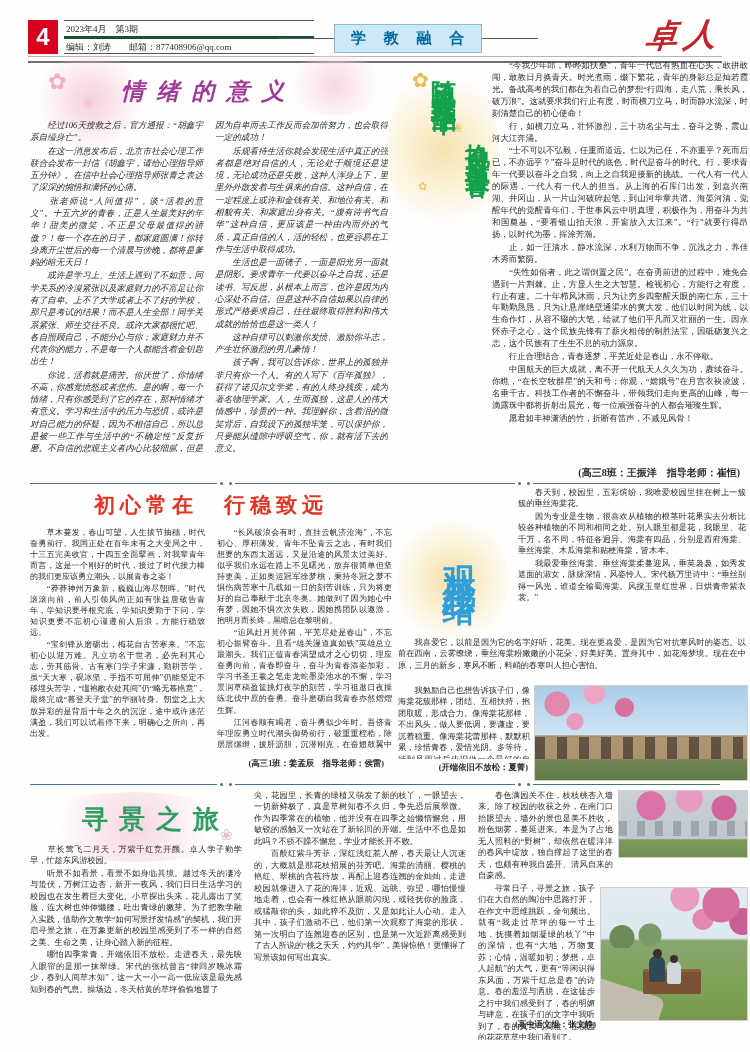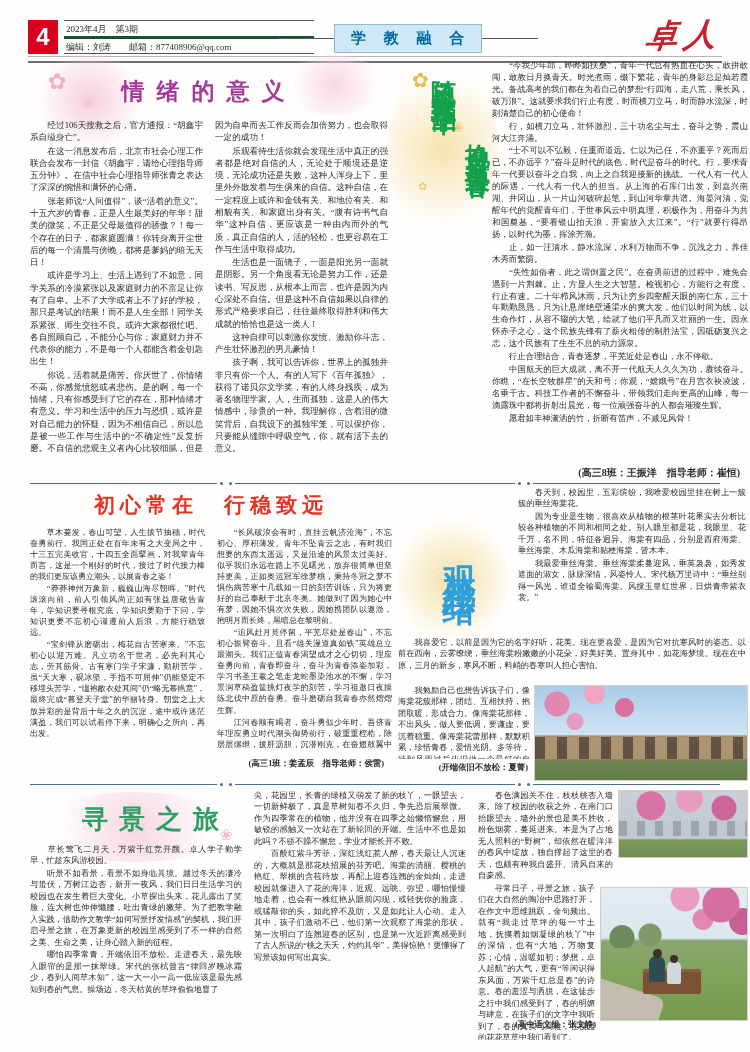--- a/index.html
+++ b/index.html
@@ -29,21 +29,21 @@
   .para{margin:0 0 1px 0;text-align:justify;}
   .byline{font-weight:bold;text-align:right;padding-right:8px;margin-top:3px;}
   .divider{position:absolute;display:flex;align-items:center;height:5px;}
   .divider .line{height:1px;background:#46718d;}
   .divider .dot{width:3px;height:3px;border-radius:50%;background:#46718d;margin:0 3px;}
   .deco{position:absolute;pointer-events:none;}
   .blob{position:absolute;border-radius:50%;}
   .flower{position:absolute;font-family:"DejaVu Sans",sans-serif;}
 
   
-  .art1{position:absolute;left:30px;top:62px;width:358px;height:418px;}
+  .art1{position:absolute;left:30px;top:62px;width:358px;height:418px;font-style:italic;}
   .art1 .title{position:relative;text-align:center;font-size:23px;font-weight:bold;color:#a23a9a;
                letter-spacing:12px;margin:14px 0 12px 0;z-index:2;}
   .art1 .body{column-count:2;column-gap:12px;font-size:8.6px;line-height:1.43;
               height:352px;overflow:hidden;position:relative;z-index:2;}
   .art1 .byline{font-size:8.8px;}
 
   
   .art2{position:absolute;left:392px;top:60px;width:356px;height:420px;display:flex;}
   .vtitles{writing-mode:vertical-rl;width:100px;height:412px;position:relative;z-index:2;}
   .vt{color:#14a14c;font-weight:bold;font-size:25px;letter-spacing:5px;line-height:1.2;}
@@ -172,21 +172,21 @@
 
   <div class="art1">
     <div class="title">情绪的意义</div>
     <div class="body">
         <p class="para">　　经过106天搜救之后，官方通报：“胡鑫宇系自缢身亡”。</p>
         <p class="para">　　在这一消息发布后，北京市社会心理工作联合会发布一封信《胡鑫宇，请给心理指导师五分钟》。在信中社会心理指导师张青之表达了深深的惋惜和满怀的心痛。</p>
         <p class="para">　　张老师说“人间值得”，谈“活着的意义”。十五六岁的青春，正是人生最美好的年华！甜美的微笑，不正是父母最值得的骄傲？！每一个存在的日子，都家庭圆满！你转身离开尘世后的每一个清晨与傍晚，都将是爹妈的暗无天日！</p>
         <p class="para">　　或许是学习上、生活上遇到了不如意，同学关系的冷漠紧张以及家庭财力的不富足让你有了自卑。上不了大学或者上不了好的学校，那只是考试的结果！而不是人生全部！同学关系紧张、师生交往不良。或许大家都很忙吧、各自照顾自己，不能分心与你；家庭财力并不代表你的能力，不是每一个人都能含着金钥匙出生！</p>
         <p class="para">　　你说，活着就是痛苦。你厌世了，你情绪不高，你感觉愤怒或者悲伤。是的啊，每一个情绪，只有你感受到了它的存在，那种情绪才有意义。学习和生活中的压力与恐惧，或许是对自己能力的怀疑，因为不相信自己，所以总是被一些工作与生活中的“不确定性”反复折磨。不自信的悲观主义者内心比较细腻，但是因为自卑而去工作反而会加倍努力，也会取得一定的成功！</p>
         <p class="para">　　乐观看待生活你就会发现生活中真正的强者都是绝对自信的人，无论处于顺境还是逆境，无论成功还是失败，这种人浑身上下，里里外外散发着与生俱来的自信。这种自信，在一定程度上或许和金钱有关、和地位有关、和相貌有关、和家庭出身有关。“腹有诗书气自华”这种自信，更应该是一种由内而外的气质，真正自信的人，活的轻松，也更容易在工作与生活中取得成功。</p>
-        <p class="para">　　生活也是一面镜子，一面是阳光另一面就是阴影。另一个角度看无论是努力工作，还是读书、写反思，从根本上而言，也许是因为内心深处不自信。但是这种不自信如果以自律的形式严格要求自己，往往最终取得胜利和伟大成就的恰恰也是这一类人！</p>
+        <p class="para">　　生活也是一面镜子，一面是阳光另一面就是阴影。要求青年一代要以奋斗之自我，还是读书、写反思，从根本上而言，也许是因为内心深处不自信。但是这种不自信如果以自律的形式严格要求自己，往往最终取得胜利和伟大成就的恰恰也是这一类人！</p>
         <p class="para">　　这种自律可以刺激你发愤、激励你斗志，产生壮怀激烈的男儿豪情！</p>
         <p class="para">　　孩子啊，我可以告诉你，世界上的孤独并非只有你一个人。有的人写下《百年孤独》，获得了诺贝尔文学奖，有的人终身残疾，成为著名物理学家。人，生而孤独，这是人的伟大情感中，珍贵的一种。我理解你，含着泪的微笑背后，自我设下的孤独牢笼，可以保护你，只要能从缝隙中呼吸空气，你，就有活下去的意义。</p>
       </div>
   </div>
 
   <div class="art2">
     <div class="vtitles">
       <div class="vt right">挽弓射月搏青春</div>
       <div class="vt">随风起舞享韶华</div>
     </div>

